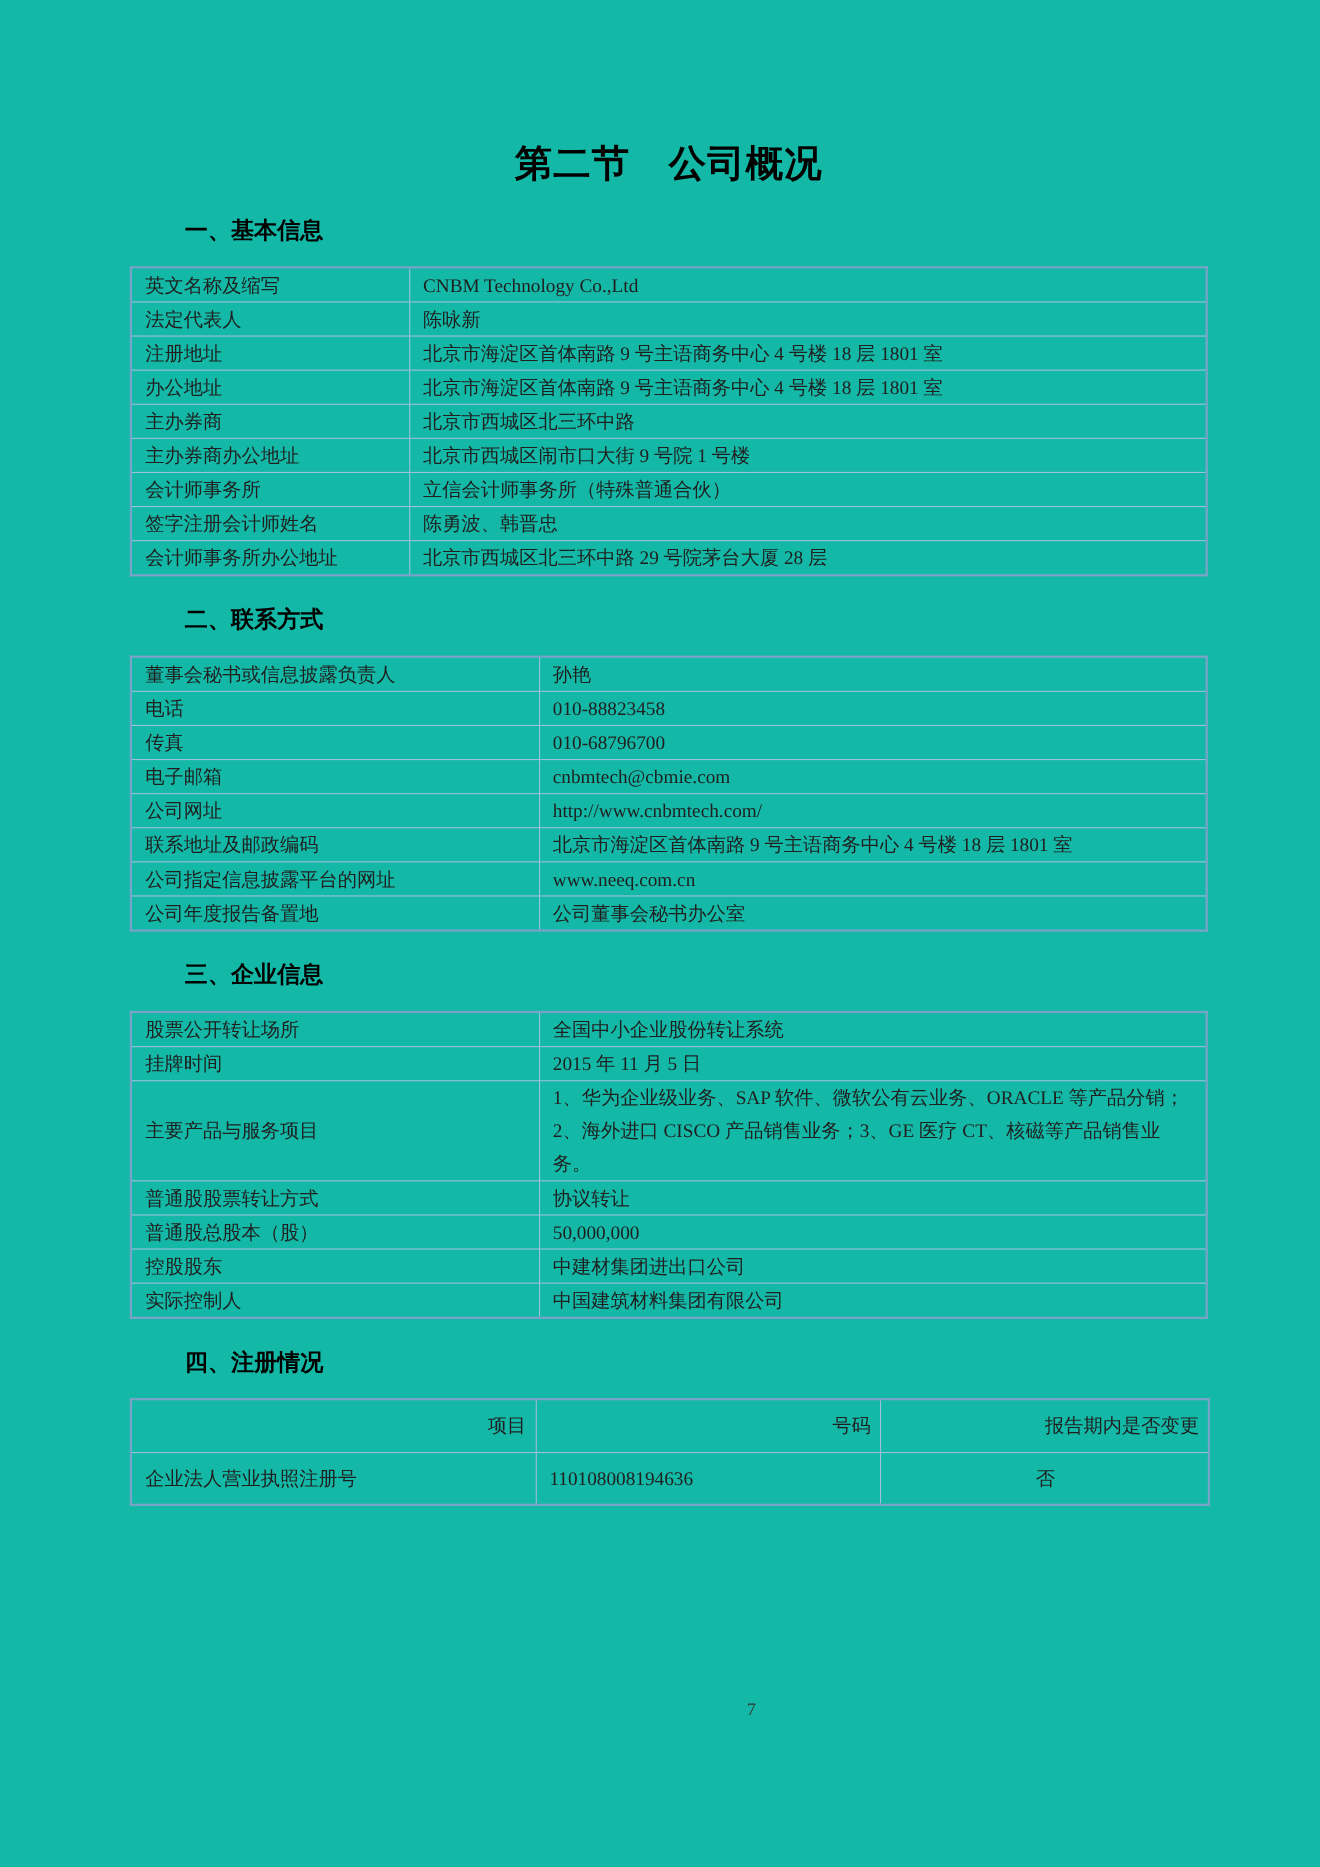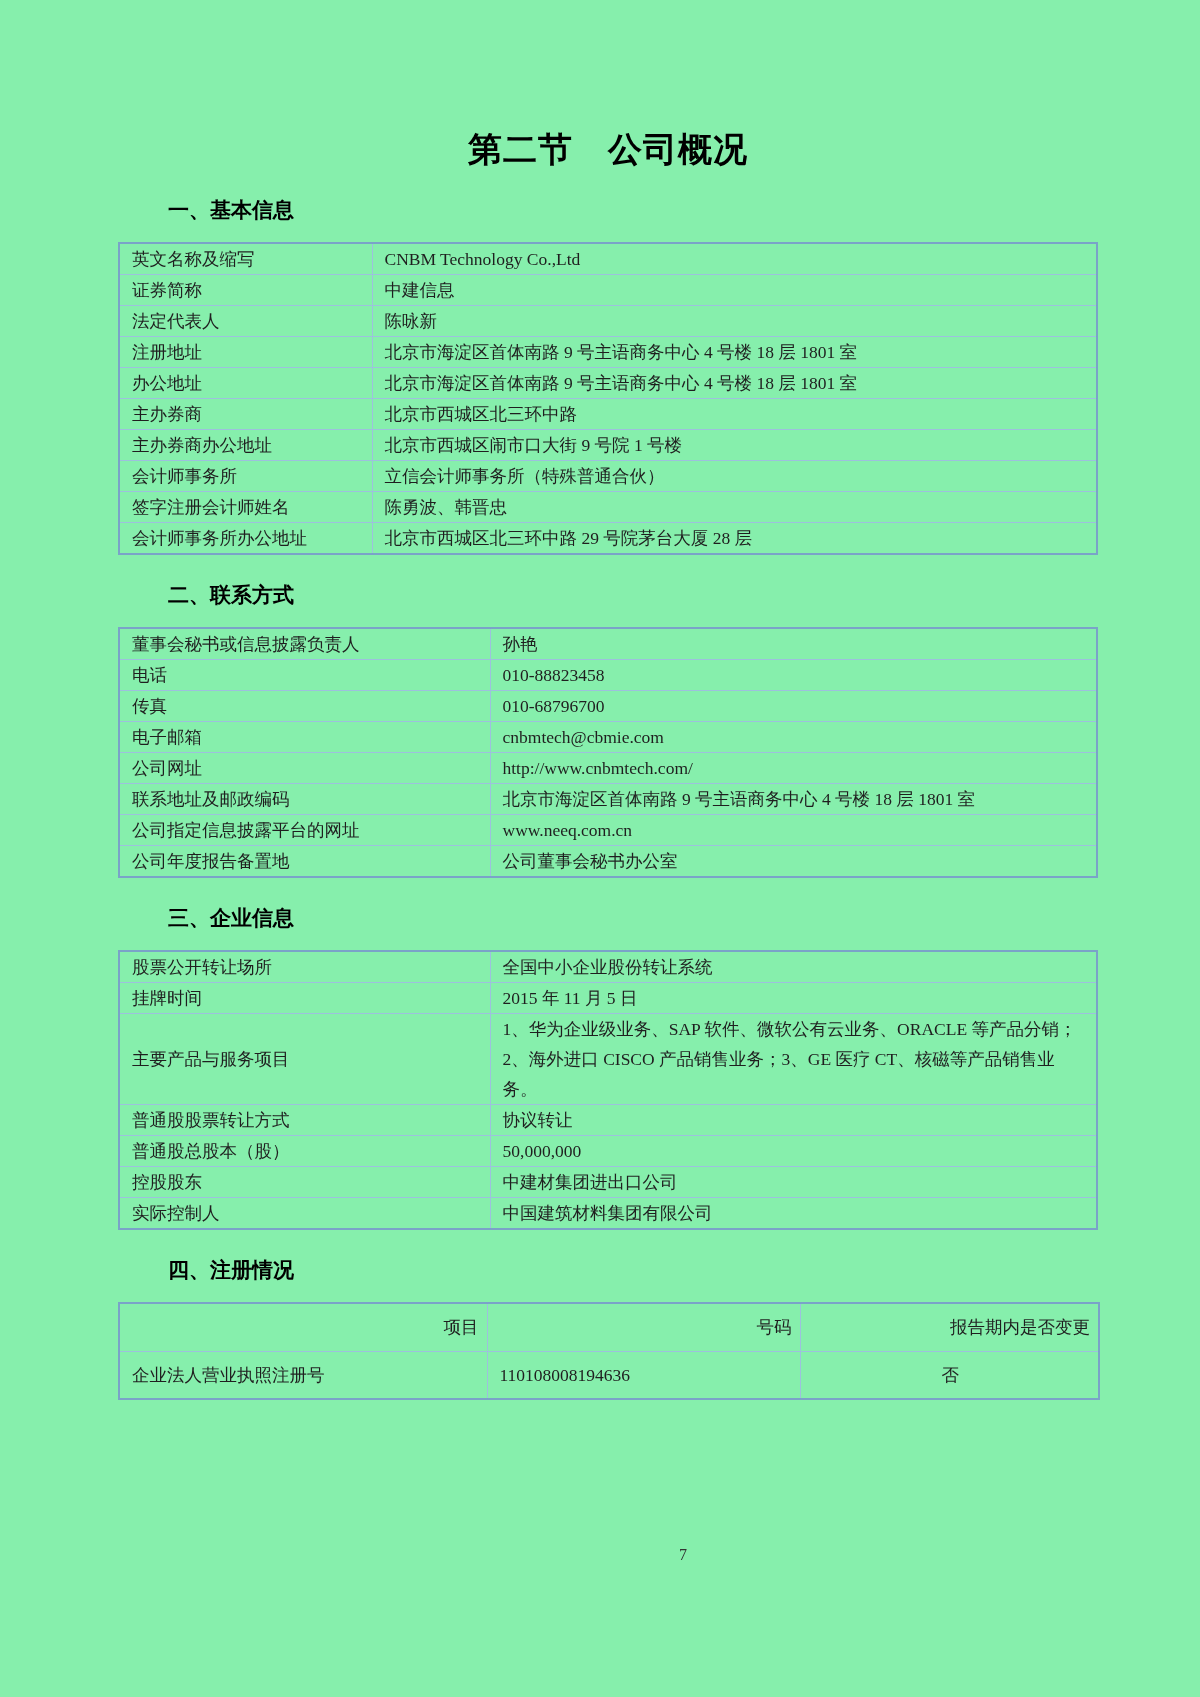--- a/index.html
+++ b/index.html
@@ -6,21 +6,21 @@
     --border-outer:#7aa3c8;
     --border-grid:#9dc0dd;
     --text:#1f1f1f;
   }
   *{box-sizing:border-box;}
   html,body{margin:0;padding:0;background:#e9e9e9;}
   body{font-family:"Liberation Serif","DejaVu Serif",serif;color:var(--text);}
   .page{
     position:relative;
     width:1200px;height:1697px;
-    margin:0 auto;background:#86efac;
+    margin:0 auto;background:#14b8a6;
     padding:128px 102px 0 118px;
   }
   .doc-title{
     font-family:"Liberation Sans","DejaVu Sans",sans-serif;
     font-weight:700;font-size:34px;line-height:42px;
     color:#000;text-align:center;margin:0 0 24px 0;
     letter-spacing:1px;
   }
   .sec-heading{
     font-family:"Liberation Sans","DejaVu Sans",sans-serif;
@@ -65,24 +65,20 @@
 
   <section>
     <h2 class="sec-heading">一、基本信息</h2>
     <table class="info-table t-basic">
         <tbody>
           <tr>
             <td>英文名称及缩写</td>
             <td>CNBM Technology Co.,Ltd</td>
           </tr>
           <tr>
-            <td>证券简称</td>
-            <td>中建信息</td>
-          </tr>
-          <tr>
             <td>法定代表人</td>
             <td>陈咏新</td>
           </tr>
           <tr>
             <td>注册地址</td>
             <td>北京市海淀区首体南路 9 号主语商务中心 4 号楼 18 层 1801 室</td>
           </tr>
           <tr>
             <td>办公地址</td>
             <td>北京市海淀区首体南路 9 号主语商务中心 4 号楼 18 层 1801 室</td>

